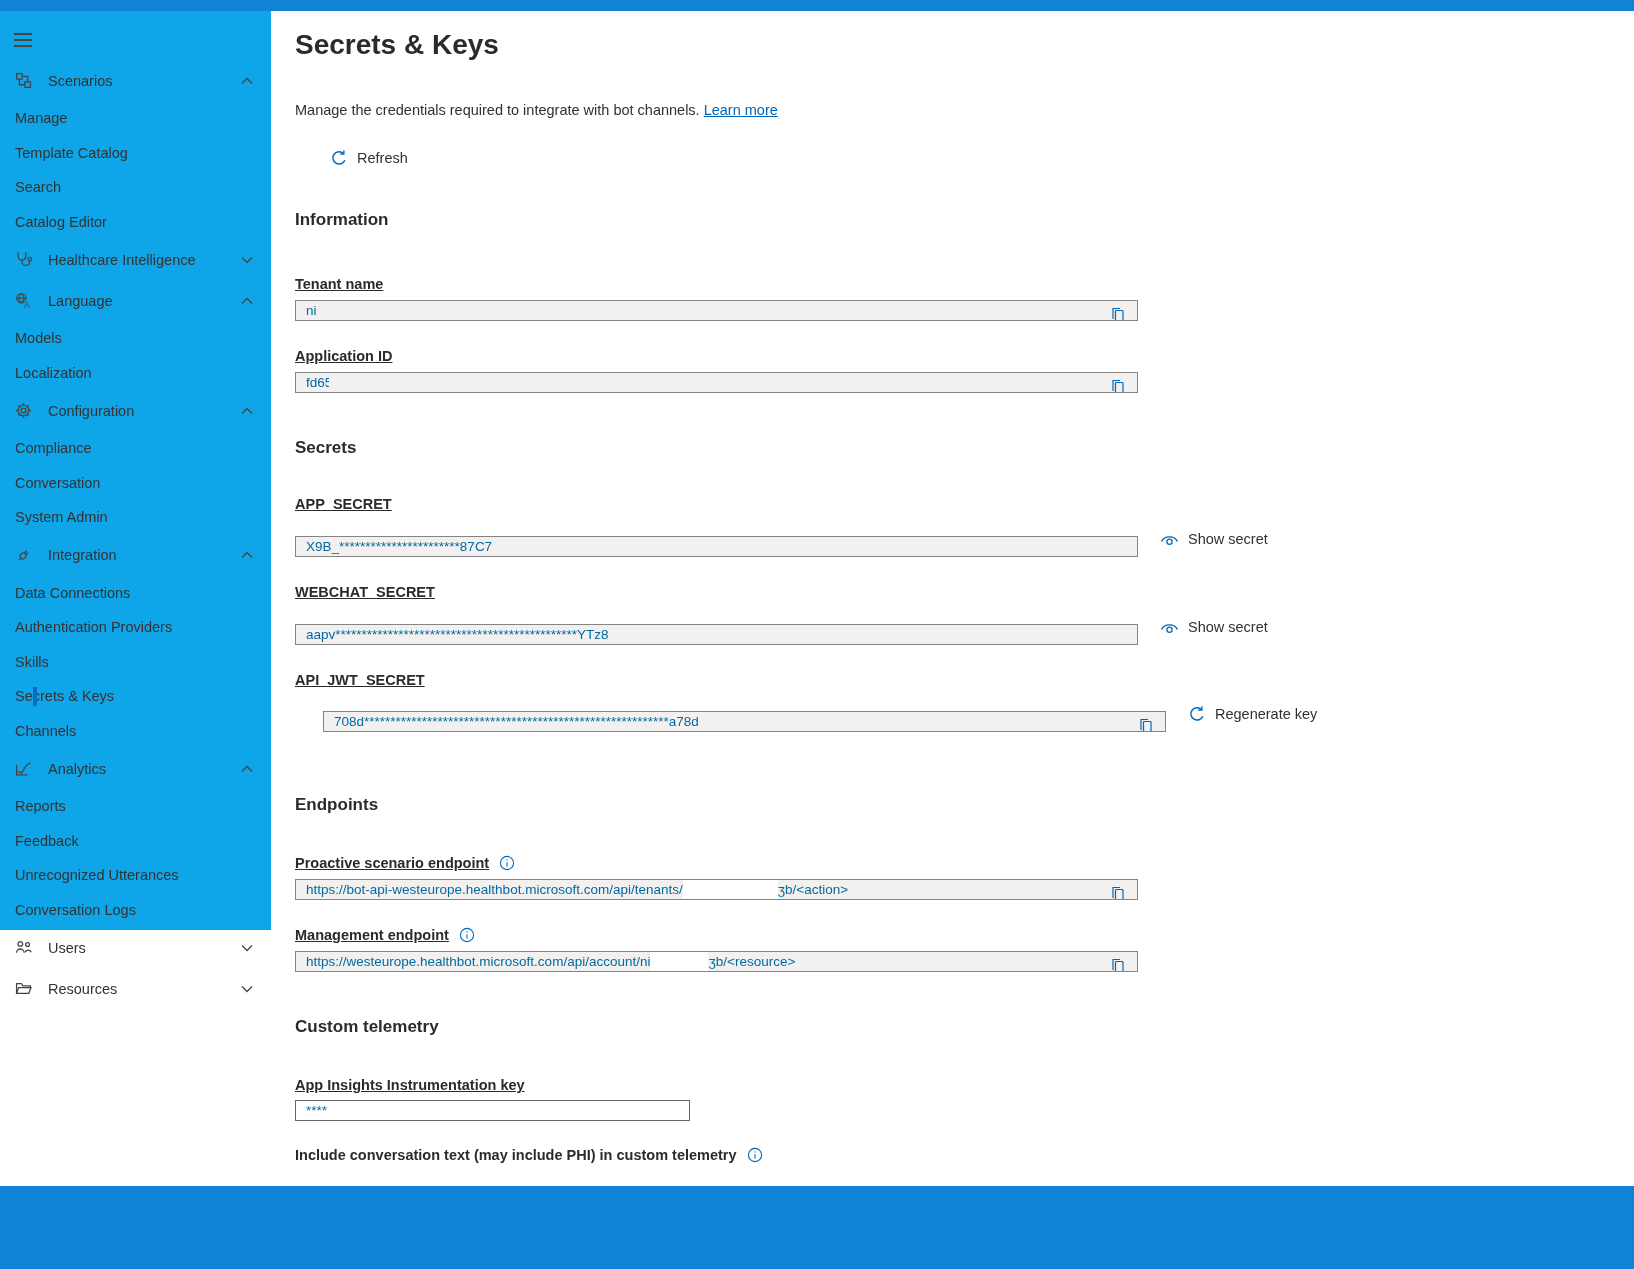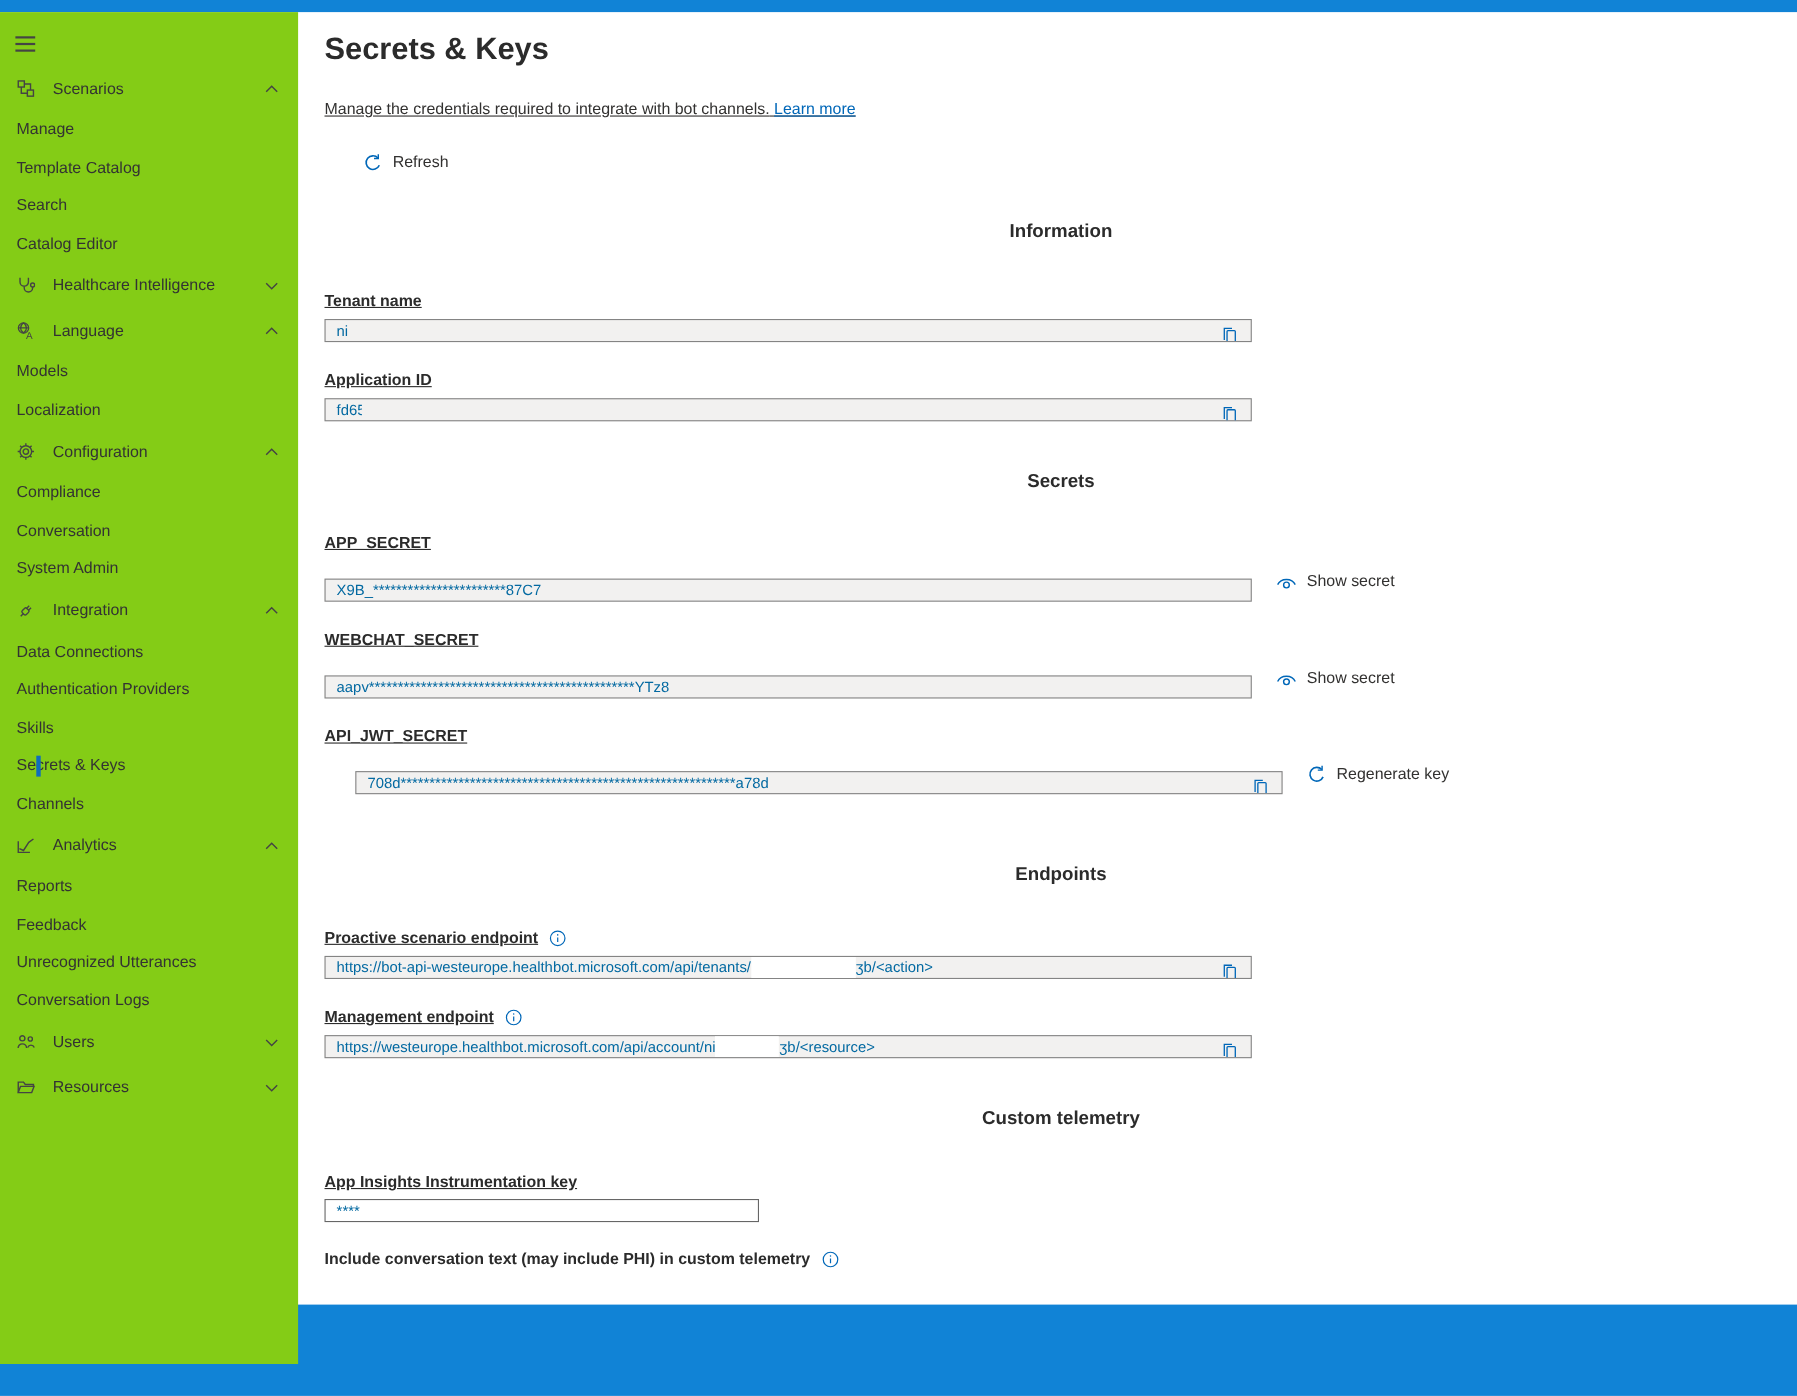--- a/index.html
+++ b/index.html
@@ -3,41 +3,41 @@
 <meta charset="utf-8">
 <style>
   * { margin:0; padding:0; box-sizing:border-box; }
   html,body { width:1634px; height:1269px; overflow:hidden; background:#fff;
               font-family:"Liberation Sans", sans-serif; color:#323130; }
   .topbar { height:11px; background:#1183d6; }
   .bottombar { height:83px; background:#1183d6; }
   .app { display:flex; height:1175px; align-items:flex-start; }
 
   
-  .sidebar { width:271px; height:1229px; background:#84cc16; flex:none; }
+  .sidebar { width:271px; height:919px; background:#0ea5e9; flex:none; }
   .hamburger { margin:22px 0 0 14px; width:18px; height:14px;
                display:flex; flex-direction:column; justify-content:space-between; cursor:pointer; }
   .hamburger i { display:block; height:2px; background:#444; }
   .nav { margin-top:13px; }
   .nav-item { display:flex; align-items:center; padding-left:15px; cursor:pointer; position:relative; }
   .nav-item.top { height:41px; }
   .nav-item.sub { height:34.5px; }
   .nav-icon { width:17px; height:17px; margin-right:16px; flex:none; display:flex; align-items:center; justify-content:center; }
   .nav-label { font-size:14.5px; color:#333; white-space:nowrap; }
   .chev { margin-left:auto; margin-right:18px; display:flex; }
   .sel-bar { position:absolute; left:33px; top:8px; width:4px; height:19px; background:#0f6cbd; }
 
   
   .main { flex:1; height:1164px; overflow:hidden; padding-left:24px; }
   .page-title { font-size:28px; line-height:36px; font-weight:bold; color:#2b2b2b; margin-top:16px; }
-  .desc { margin-top:28px; font-size:14.5px; line-height:18px; color:#323130;text-decoration:underline; }
+  .desc { margin-top:38px; font-size:14.5px; line-height:18px; color:#323130; }
   .desc .link { color:#0067b8; text-decoration:underline; cursor:pointer; }
   .refresh-btn { margin:30px 0 0 35px; display:flex; align-items:center; gap:9px;
                  font-size:14.5px; width:max-content; cursor:pointer; }
-  .section-h { font-size:17px; line-height:22px; font-weight:bold; color:#2b2b2b;text-align:center; }
+  .section-h { font-size:17px; line-height:22px; font-weight:bold; color:#2b2b2b; }
   .sec-info { margin-top:42px; } .sec-secrets { margin-top:44px; }
   .sec-endpoints { margin-top:62px; } .sec-telemetry { margin-top:44px; }
   .field-label { font-size:14.5px; line-height:18px; font-weight:600; color:#2b2b2b;
                  display:flex; align-items:center; gap:10px;text-decoration:underline; }
   .mt44{margin-top:44px} .mt38{margin-top:38px} .mt36{margin-top:36px} .mt26{margin-top:26px}
   .input { margin-top:7px; width:843px; height:21px; background:#f2f1f0; border:1px solid #848484;
            display:flex; align-items:center; padding:0 38px 0 10px; font-size:13.5px;
            color:#0369a1; position:relative; white-space:nowrap; overflow:hidden; }
   .input.mt6 { margin-top:6px; }
   .input.small { width:395px; background:#fff; border:1px solid #666; padding-right:10px; }

